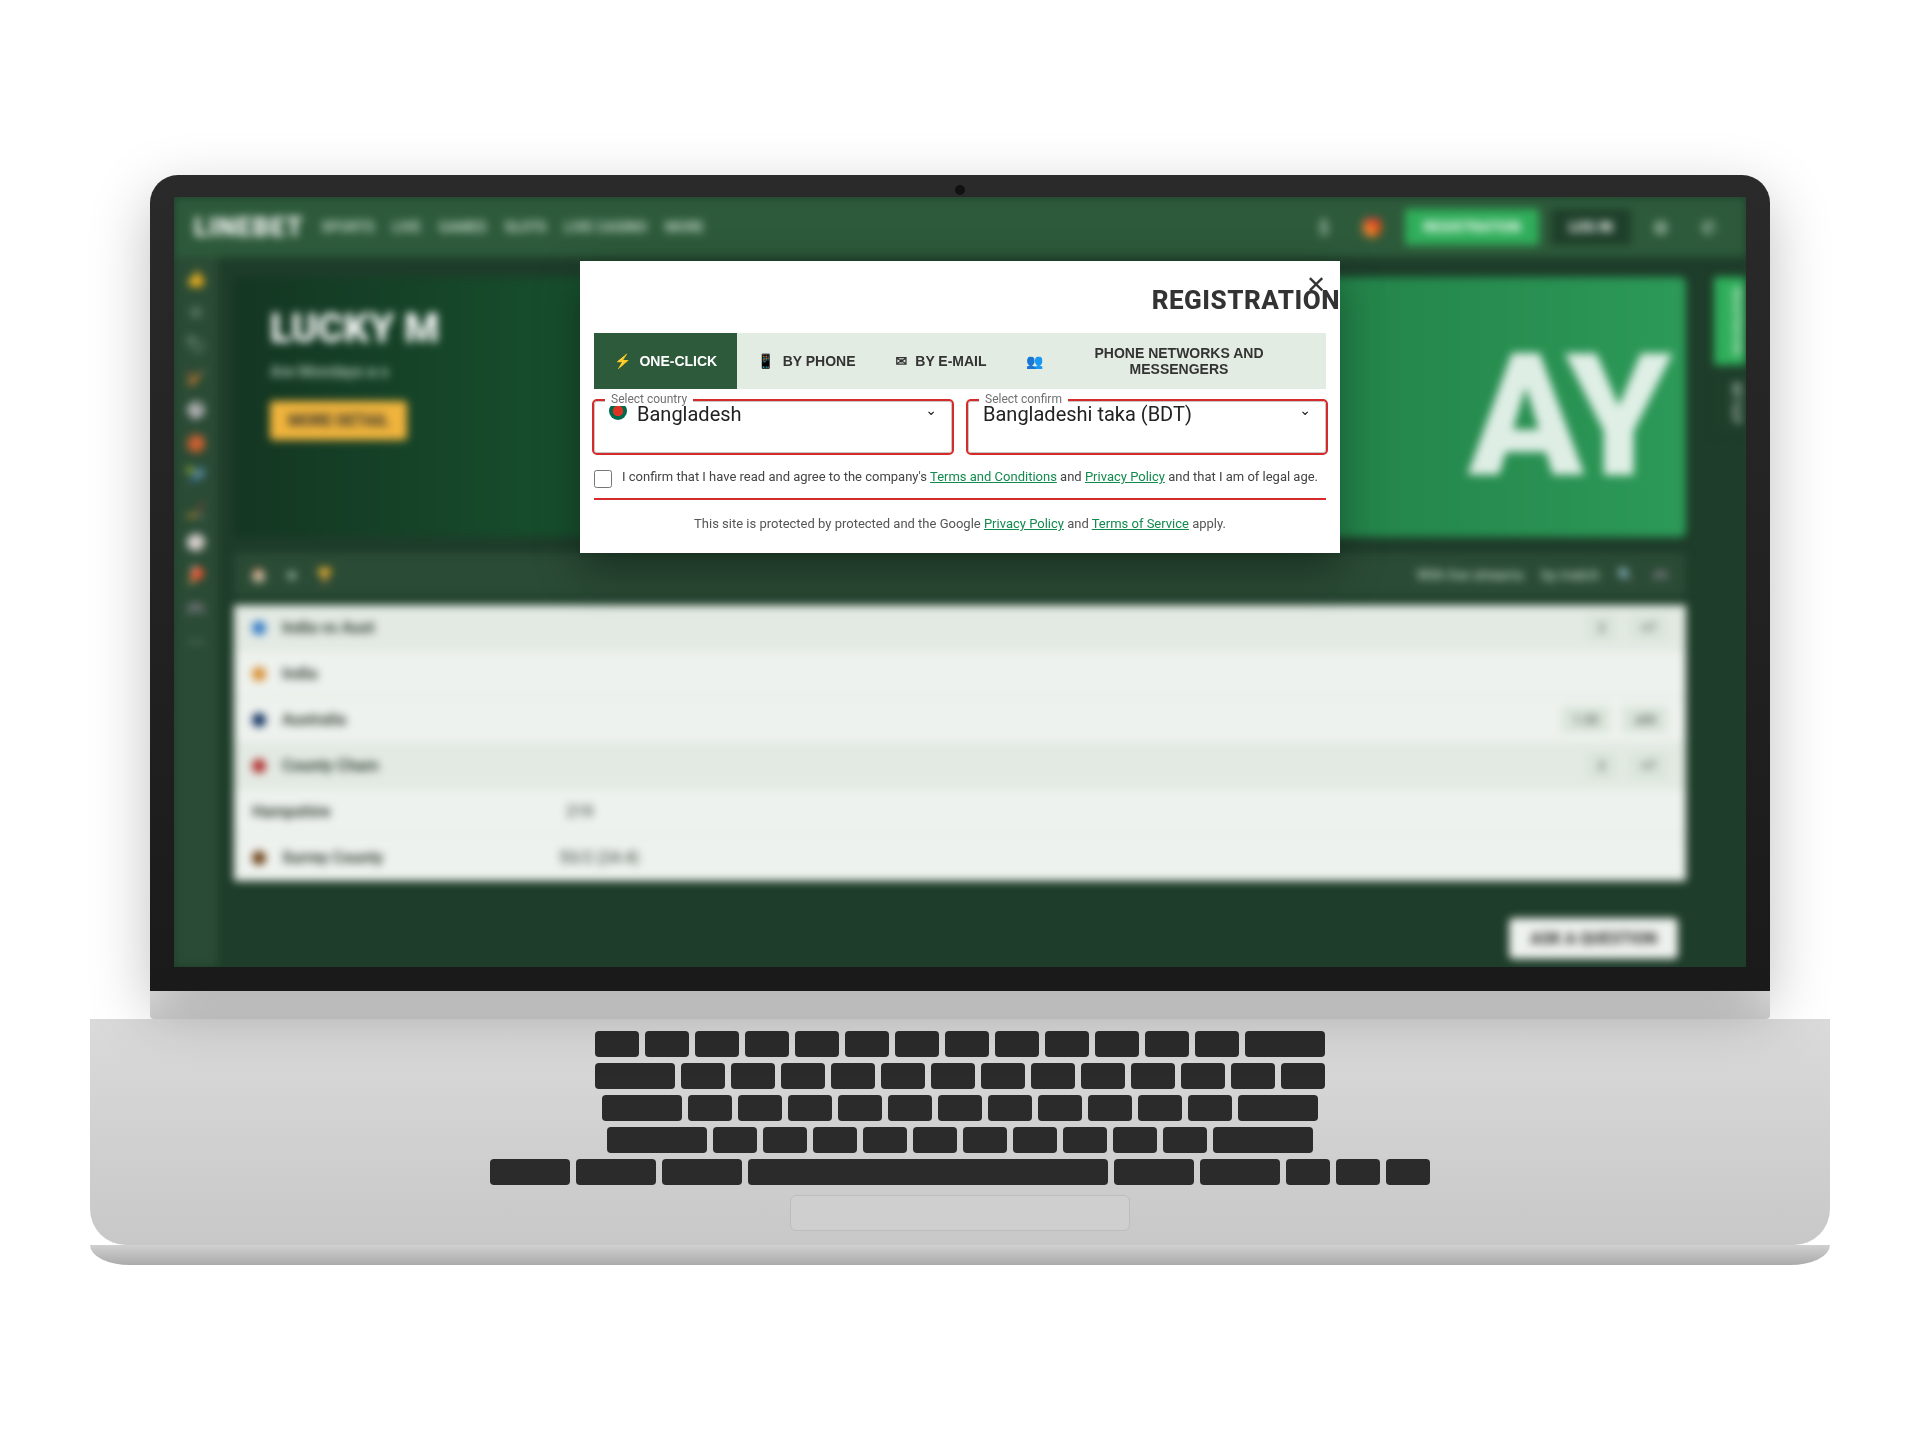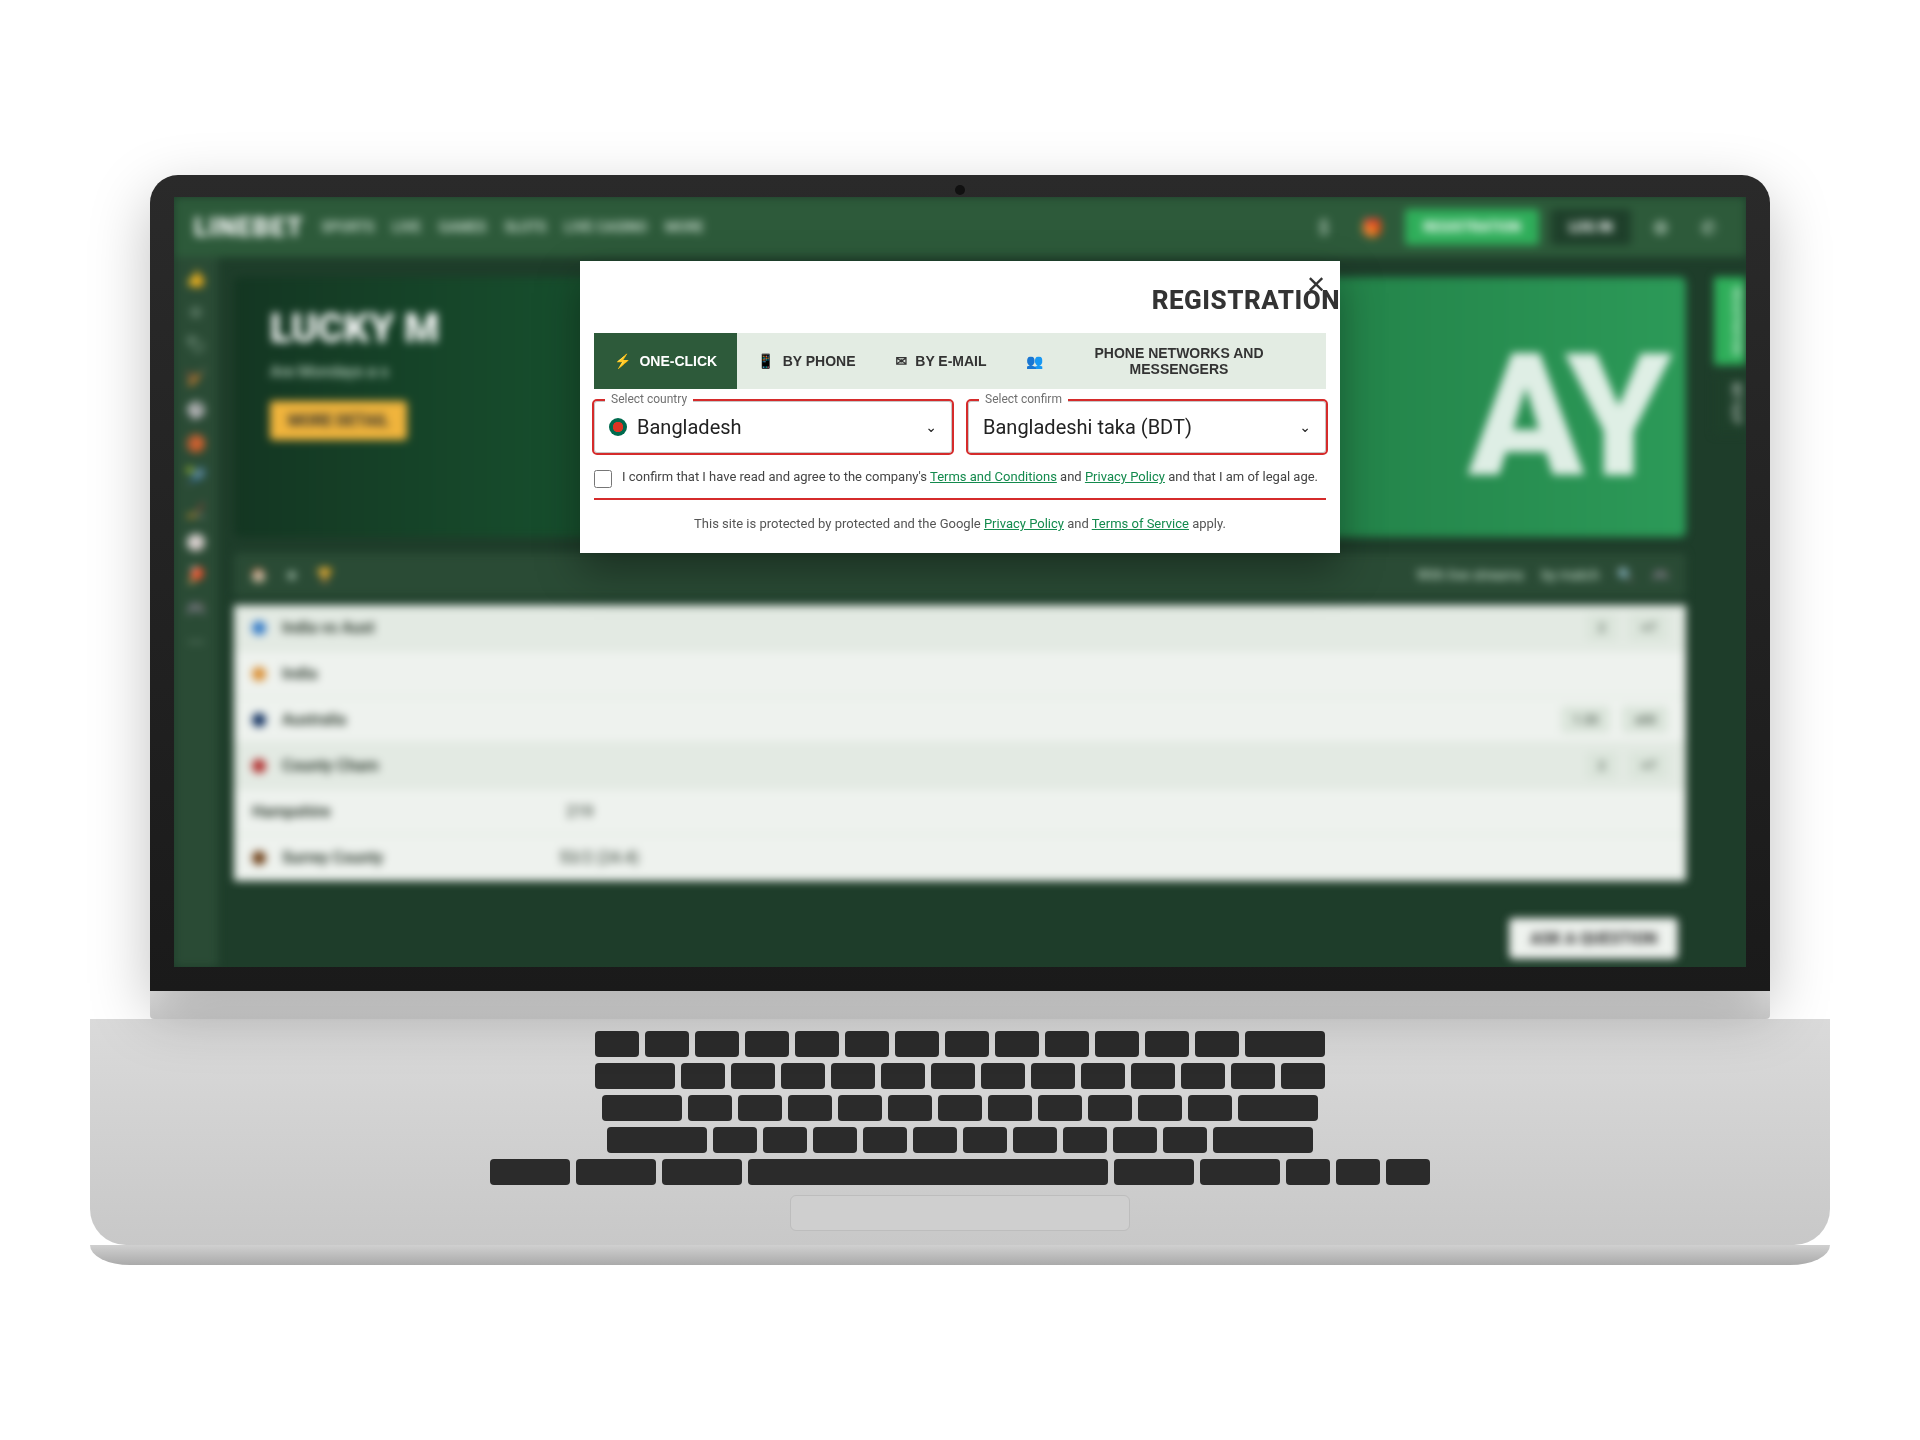--- a/index.html
+++ b/index.html
@@ -191,21 +191,21 @@
 }
 .tab.active { background: #2d5a3a; color: #fff; }
 .tab .ic { font-size: 14px; }
 .tab:last-child { flex: 1; }
 
 .form { padding: 12px 14px 22px 14px; }
 .row2 { display: flex; gap: 16px; }
 .field {
   position: relative; flex: 1;
   border: 1px solid #c7c7c7; border-radius: 3px;
-  height: 52px; display: flex; align-items: center;
+  height: 52px; display: flex; 
   padding: 0 14px 0 14px;
 }
 .highlight { outline: 2px solid #d52b2b; }
 .underline-red { border-bottom: 2px solid #d52b2b; padding-bottom: 10px; margin-bottom: 6px; }
 .field .flabel {
   position: absolute; top: -10px; left: 10px;
   background: #fff; padding: 0 6px; font-size: 12px; color: #707070;
 }
 .field .val { font-size: 20px; color: #222; }
 .field .flag {

